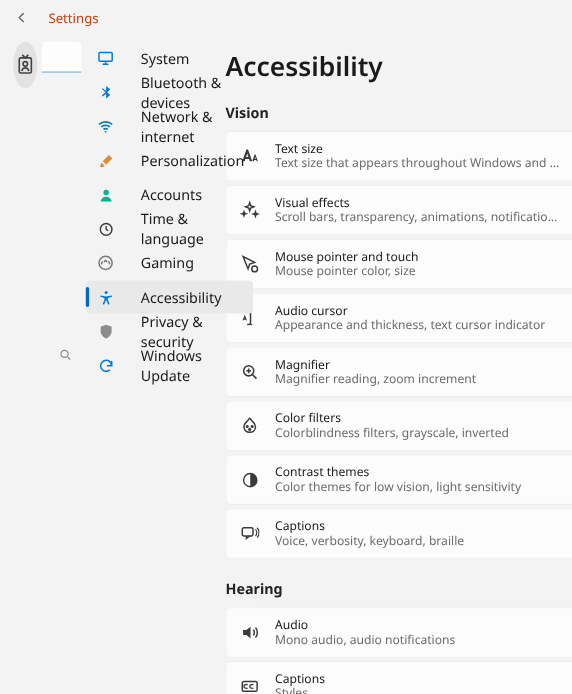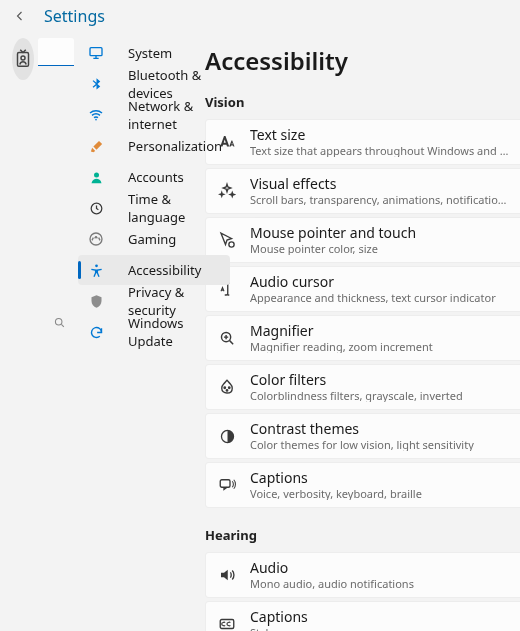--- a/index.html
+++ b/index.html
@@ -21,22 +21,22 @@
     padding: 0 8px;
     gap: 12px;
   }
   .back-btn {
     width: 24px; height: 24px;
     display: flex; align-items: center; justify-content: center;
     color: #555;
     border-radius: 4px;
   }
   .titlebar .title {
-    font-size: 16px;
-    color: #0369a1;
+    font-size: 12px;
+    color: #c2410c;
   }
 
   
   .app {
     flex: 1;
     display: flex;
     min-height: 0;
   }
 
   
@@ -153,21 +153,21 @@
     gap: 14px;
     cursor: default;
   }
   .card-icon {
     width: 18px; height: 18px;
     flex: 0 0 18px;
     display: flex; align-items: center; justify-content: center;
     color: #3a3a3a;
   }
   .card-text { display: flex; flex-direction: column; line-height: 1.2; min-width: 0; }
-  .card-title { font-size: 14px; color: #1a1a1a; }
+  .card-title { font-size: 11px; color: #1a1a1a; }
   .card-sub { font-size: 11px; color: #6b6b6b; white-space: nowrap; overflow: hidden; text-overflow: ellipsis; }
 
   .c-blue  { color: #0078d4; }
   .c-orange{ color: #e08b3a; }
   .c-teal  { color: #00b294; }
   .c-gray  { color: #7a7a7a; }
   .c-nav   { color: #3a3a3a; }
 </style>
 </head>
 <body>

